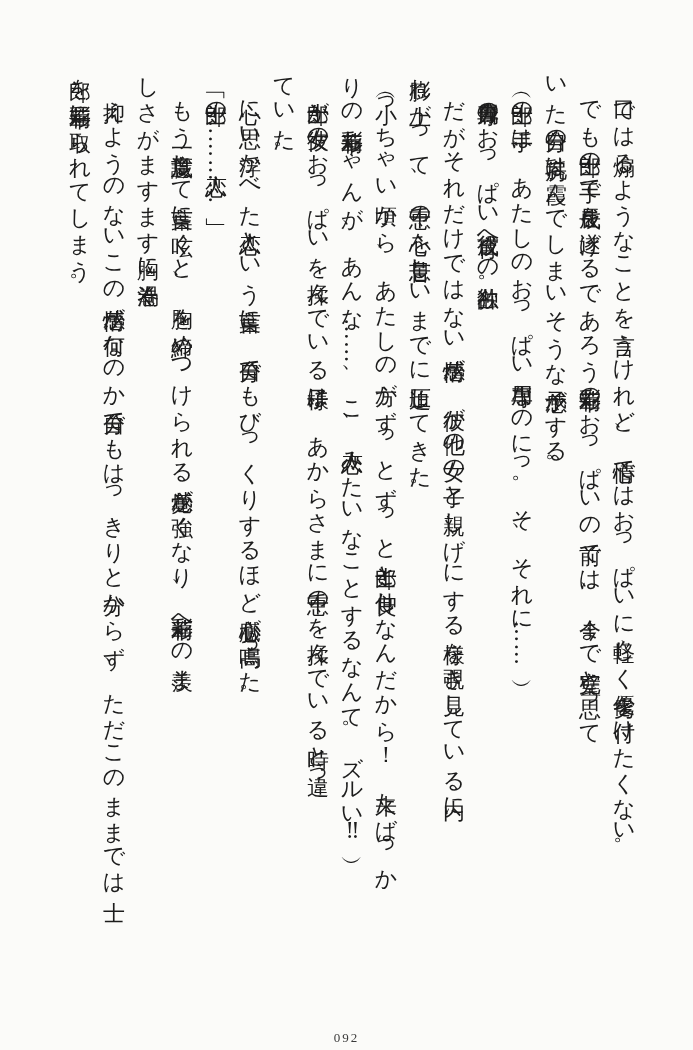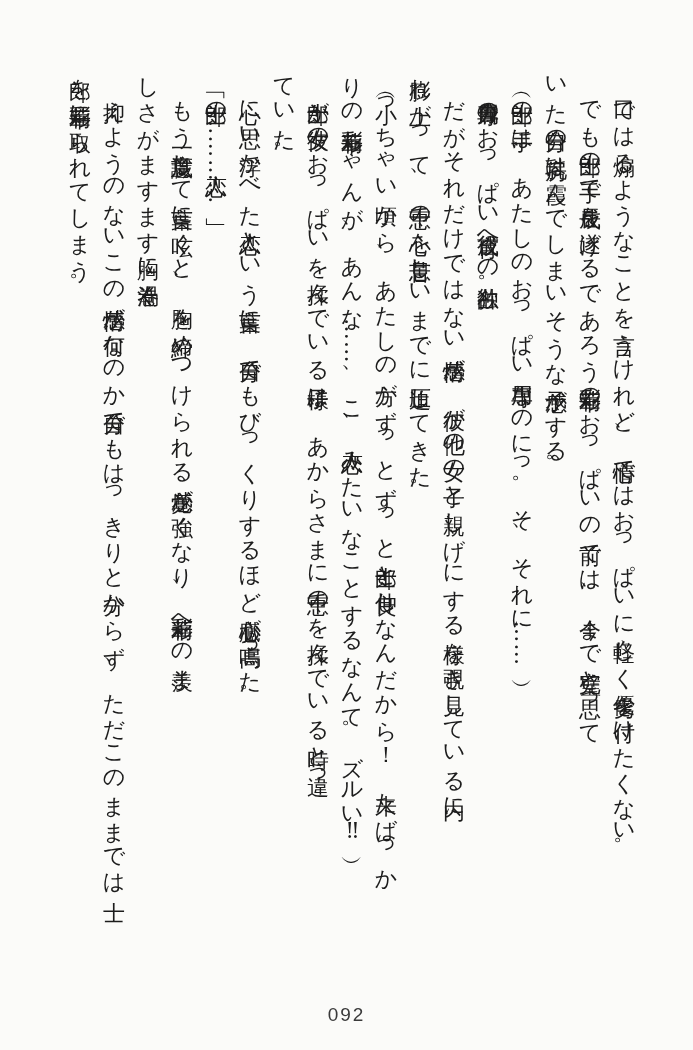--- a/index.html
+++ b/index.html
@@ -37,26 +37,26 @@
     letter-spacing: 0.6px;
     color: #1c1c1c;
     white-space: nowrap;
     height: 100%;
   }
   .col.indent {
     padding-top: 22.5px;
   }
   .page-number {
     position: absolute;
-    bottom: 24px;
+    bottom: 4px;
     left: 0;
     width: 100%;
     text-align: center;
-    font-family: Liberation Sans, sans-serif;
-    font-size: 19px;
+    font-family: Liberation Serif, serif;
+    font-size: 13px;
     letter-spacing: 2px;
     color: #3a3a3a;
   }
 </style>
 </head>
 <body>
 
 <div class="page">
   <div class="text-block">
       <div class="col indent">口では煽るようなことを言うけれど、心情ではおっぱいに軽々しく優劣を付けたくない。</div>

